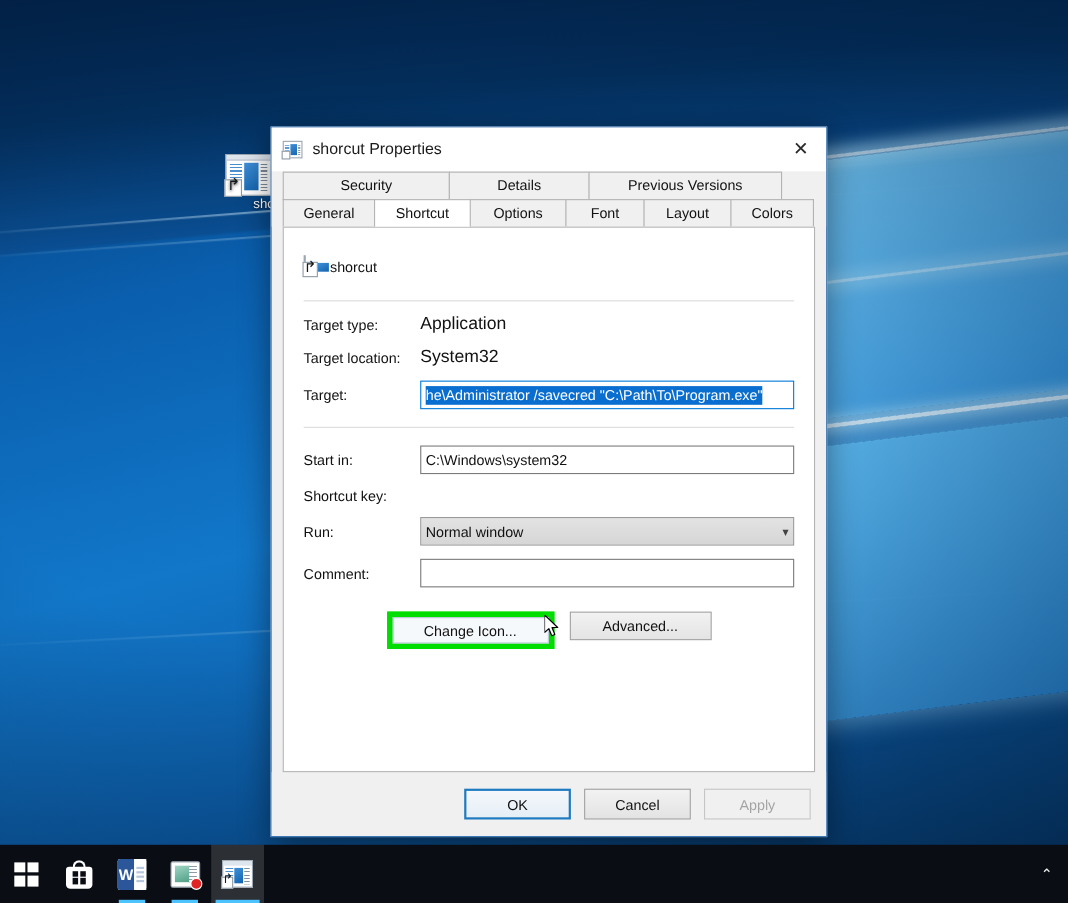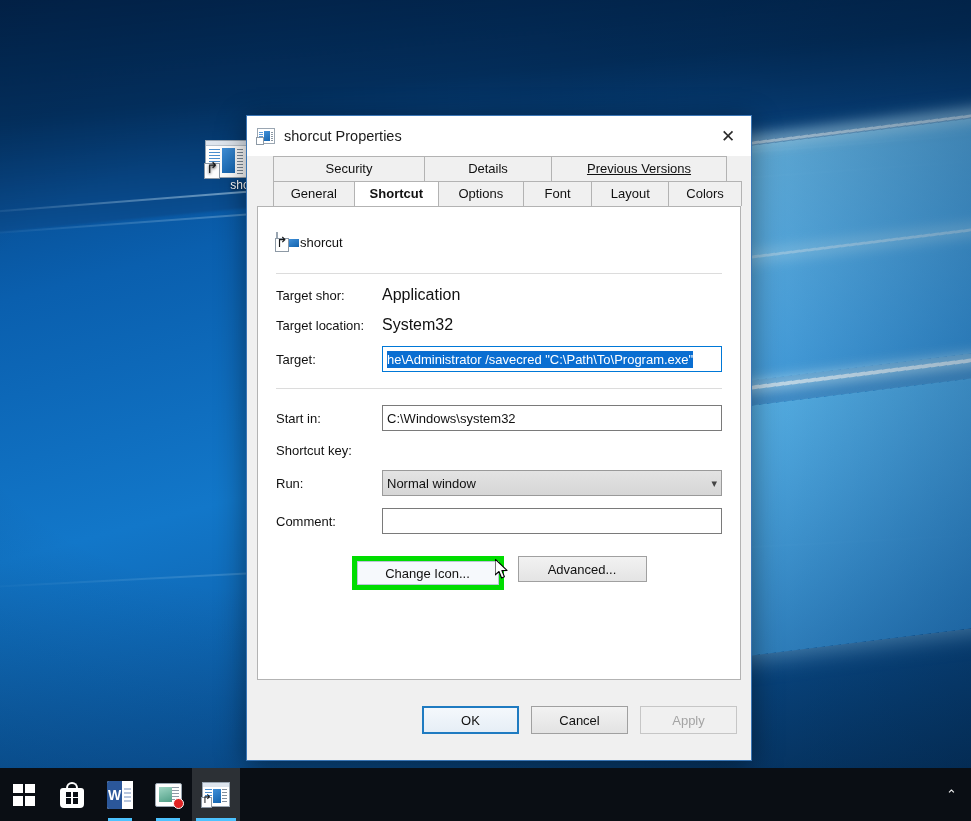--- a/index.html
+++ b/index.html
@@ -140,43 +140,43 @@
   #title-text { font-size: 14.5px; color: #1b1b1b; }
   #close-btn {
     margin-left: auto; width: 46px; height: 40px;
     display: flex; align-items: center; justify-content: center;
     font-size: 17px; color: #2b2b2b; cursor: default;
     font-family: "DejaVu Sans", sans-serif;
   }
 
   
   #tabs { padding: 0 10px; flex: none; background: #f0f0f0; }
-  .tabrow { display: flex; margin-left: 16px; }
+  .tabrow { display: flex; }
   .tabrow.row1 { margin-bottom: -1px; }
   .tab {
     background: #f0f0f0;
     border: 1px solid #b3b3b3;
     border-bottom: none;
     font-size: 13px; color: #111;
     text-align: center;
     padding: 4px 0 5px;
     cursor: default;
     position: relative;
     margin-right: -1px;
   }
   .tab.sel {
     background: #ffffff;
     z-index: 3;
   }
   .tabrow.row1 .tab { border-bottom: 1px solid #b3b3b3; }
   .r1a { width: 152px; }
   .r1b { width: 128px; }
-  .r1c { width: 176px; text-decoration: underline; }
+  .r1c { width: 176px; }
   .r2a { width: 84px; }
-  .r2b { width: 88px; font-weight: bold; }
+  .r2b { width: 88px; }
   .r2c { width: 88px; }
   .r2d { width: 72px; }
   .r2e { width: 80px; }
   .r2f { width: 76px; }
 
   
   #panel {
     margin: 0 10px;
     background: #ffffff;
     border: 1px solid #b3b3b3;
@@ -267,21 +267,21 @@
     background: #00dd00;
   }
   #chg-icon {
     width: 142px; height: 24px;
     border: 1px solid #b9c7d6;
     background: #f6f9fc;
   }
 
   
   #footer {
-    flex: none; height: 80px;
+    flex: none; height: 58px;
     display: flex; align-items: center; justify-content: flex-end;
     padding-right: 14px; gap: 12px;
     background: #f0f0f0;
   }
   .dbtn {
     width: 97px; height: 28px;
     border: 1px solid #a0a0a0;
     background: linear-gradient(180deg,#f2f2f2,#e3e3e3);
     font-size: 13px; color: #111;
     display: flex; align-items: center; justify-content: center;
@@ -473,21 +473,21 @@
             <span class="rcol"></span>
             <span class="arrow"></span>
           </span>
         </span>
         <span id="hdr-name">shorcut</span>
       </div>
 
       <div class="hrule"></div>
 
       <div class="frow">
-        <span class="flabel">Target shor:</span>
+        <span class="flabel">Target type:</span>
         <span class="fstatic">Application</span>
       </div>
 
       <div class="frow">
         <span class="flabel">Target location:</span>
         <span class="fstatic">System32</span>
       </div>
 
       <div class="frow">
         <span class="flabel">Target:</span>

